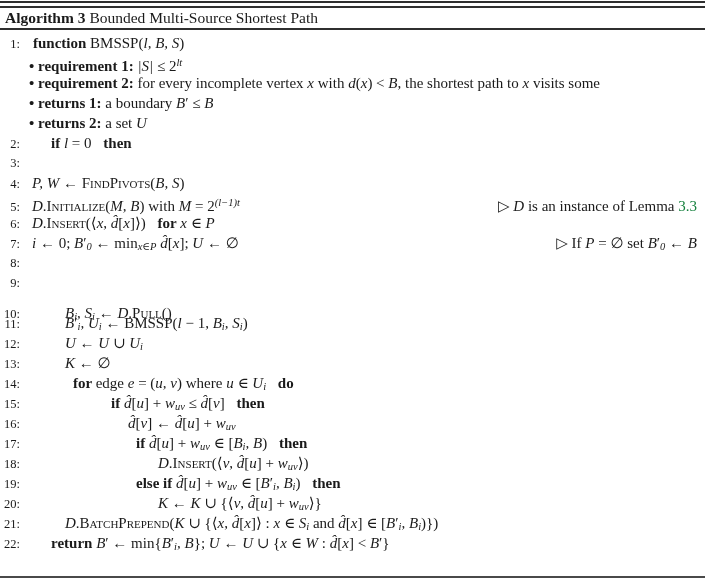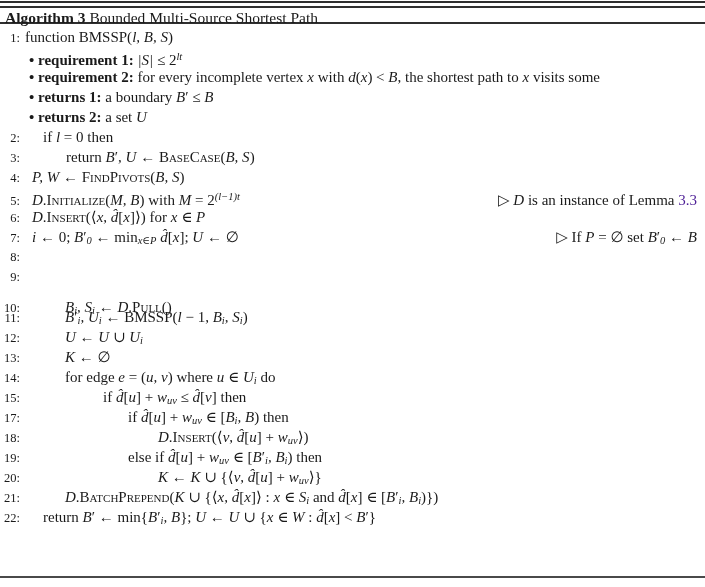--- a/index.html
+++ b/index.html
@@ -6,33 +6,33 @@
   .page{
     position:relative;width:705px;height:587px;background:#ffffff;overflow:hidden;
     font-family:"Liberation Serif","DejaVu Serif","DejaVu Sans",serif;
     color:#1a1a1a;
   }
   .rule{width:705px;}
   .rule-dark{background:#2f2f2f;height:2px;}
   .rule-mid{background:#2f2f2f;height:2px;}
   .rule-bottom{background:#4a4a4a;height:2px;}
   .gap1{height:1px;} .gap3{height:3px;}
-  .algo-title{height:14px;line-height:20px;padding-left:5px;font-size:15.5px;white-space:pre;}
+  .algo-title{height:20px;line-height:20px;padding-left:5px;font-size:15.5px;white-space:pre;}
   .algo-title .label{font-weight:bold;}
   .algo-body{padding-top:3px;font-size:15px;}
   .row{display:flex;align-items:baseline;height:20px;line-height:20px;white-space:pre;padding-right:8px;}
   .num{width:20px;min-width:20px;text-align:right;font-size:12.5px;color:#1a1a1a;}
   .content{display:inline-block;}
   .comment{margin-left:auto;}
-  .kw{font-weight:normal;}
+  .kw{font-weight:bold;margin-left:8px;}
   .b{font-weight:bold;}
   .m{font-style:italic;}
   .cal{font-style:italic;}
   .sc{font-variant:small-caps;}
-  .link{color:#4c1d95;text-align:center;}
+  .link{color:#15803d;text-align:center;}
   .sub{font-size:10.5px;vertical-align:-0.22em;}
   .sup{font-size:10.5px;vertical-align:0.5em;}
   .watermark{
     position:absolute;right:14px;top:538px;height:34px;
     display:flex;align-items:center;gap:8px;
     color:#c8c8c8;font-size:22px;
     font-family:"DejaVu Sans","Liberation Sans",sans-serif;
     pointer-events:none;
   }
   .watermark svg{display:block;}
@@ -50,33 +50,34 @@
 
   <div class="rule rule-mid"></div>
 
   <div class="algo-body">
       <div class="row"><span class="num">1:</span><span class="content" style="padding-left: 5px;"><span class="kw">function </span><span class="">BMSSP(</span><span class="m">l, B, S</span><span class="">)</span></span></div>
       <div class="row"><span class="num"></span><span class="content" style="padding-left: 9px;"><span class="b">• requirement 1: </span><span class="m">|S| ≤ </span><span class="">2</span><span class="m sup">lt</span></span></div>
       <div class="row"><span class="num"></span><span class="content" style="padding-left: 9px;"><span class="b">• requirement 2: </span><span class="">for every incomplete vertex </span><span class="m">x</span><span class=""> with </span><span class="m">d</span><span class="">(</span><span class="m">x</span><span class="">) &lt; </span><span class="m">B</span><span class="">, the shortest path to </span><span class="m">x</span><span class=""> visits some</span></span></div>
       <div class="row"><span class="num"></span><span class="content" style="padding-left: 9px;"><span class="b">• returns 1: </span><span class="">a boundary </span><span class="m">B</span><span class="">′ ≤ </span><span class="m">B</span></span></div>
       <div class="row"><span class="num"></span><span class="content" style="padding-left: 9px;"><span class="b">• returns 2: </span><span class="">a set </span><span class="m">U</span></span></div>
       <div class="row"><span class="num">2:</span><span class="content" style="padding-left: 23px;"><span class="kw">if </span><span class="m">l</span><span class=""> = 0 </span><span class="kw">then</span></span></div>
-      <div class="row"><span class="num">3:</span><span class="content" style="padding-left: 46px;"><span class="kw">return </span><span class="m">B</span><span class="">′, </span><span class="m">U</span><span class=""> ← </span><span class="sc">BaseCase</span><span class="">(</span><span class="m">B, S</span><span class="">)</span></span></div>
+      <div class="row"><span class="num">3:</span></div>
       <div class="row"><span class="num">4:</span><span class="content" style="padding-left: 12px; text-align: right;"><span class="m">P, W</span><span class=""> ← </span><span class="sc">FindPivots</span><span class="">(</span><span class="m">B, S</span><span class="">)</span></span></div>
       <div class="row"><span class="num">5:</span><span class="content" style="padding-left: 12px;"><span class="cal">D</span><span class="">.</span><span class="sc">Initialize</span><span class="">(</span><span class="m">M, B</span><span class="">) with </span><span class="m">M</span><span class=""> = 2</span><span class="m sup">(l−1)t</span></span><span class="comment"><span class="">▷ </span><span class="cal">D</span><span class=""> is an instance of Lemma </span><span class="link">3.3</span></span></div>
       <div class="row"><span class="num">6:</span><span class="content" style="padding-left: 12px;"><span class="cal">D</span><span class="">.</span><span class="sc">Insert</span><span class="">(⟨</span><span class="m">x</span><span class="">, </span><span class="m">d̂</span><span class="">[</span><span class="m">x</span><span class="">]⟩) </span><span class="kw">for </span><span class="m">x</span><span class=""> ∈ </span><span class="m">P</span></span></div>
       <div class="row"><span class="num">7:</span><span class="content" style="padding-left: 12px;"><span class="m">i</span><span class=""> ← 0; </span><span class="m">B</span><span class="">′</span><span class="m sub">0</span><span class=""> ← min</span><span class="m sub">x∈P</span><span class=""> </span><span class="m">d̂</span><span class="">[</span><span class="m">x</span><span class="">]; </span><span class="m">U</span><span class=""> ← ∅</span></span><span class="comment"><span class="">▷ If </span><span class="m">P</span><span class=""> = ∅ set </span><span class="m">B</span><span class="">′</span><span class="m sub">0</span><span class=""> ← </span><span class="m">B</span></span></div>
       <div class="row"><span class="num">8:</span></div>
       <div class="row"><span class="num">9:</span></div>
       <div class="row"><span class="num">10:</span><span class="content" style="padding-left: 45px; margin-top: 10px;"><span class="m">B</span><span class="m sub">i</span><span class="m">, S</span><span class="m sub">i</span><span class=""> ← </span><span class="cal">D</span><span class="">.</span><span class="sc">Pull</span><span class="">()</span></span></div>
       <div class="row"><span class="num">11:</span><span class="content" style="padding-left: 45px;"><span class="m">B</span><span class="">′</span><span class="m sub">i</span><span class="m">, U</span><span class="m sub">i</span><span class=""> ← BMSSP(</span><span class="m">l</span><span class=""> − 1, </span><span class="m">B</span><span class="m sub">i</span><span class="m">, S</span><span class="m sub">i</span><span class="">)</span></span></div>
       <div class="row"><span class="num">12:</span><span class="content" style="padding-left: 45px;"><span class="m">U</span><span class=""> ← </span><span class="m">U</span><span class=""> ∪ </span><span class="m">U</span><span class="m sub">i</span></span></div>
       <div class="row"><span class="num">13:</span><span class="content" style="padding-left: 45px;"><span class="m">K</span><span class=""> ← ∅</span></span></div>
       <div class="row"><span class="num">14:</span><span class="content" style="padding-left: 45px;"><span class="kw">for </span><span class="">edge </span><span class="m">e</span><span class=""> = (</span><span class="m">u, v</span><span class="">) where </span><span class="m">u</span><span class=""> ∈ </span><span class="m">U</span><span class="m sub">i</span><span class=""> </span><span class="kw">do</span></span></div>
       <div class="row"><span class="num">15:</span><span class="content" style="padding-left: 83px;"><span class="kw">if </span><span class="m">d̂</span><span class="">[</span><span class="m">u</span><span class="">] + </span><span class="m">w</span><span class="m sub">uv</span><span class=""> ≤ </span><span class="m">d̂</span><span class="">[</span><span class="m">v</span><span class="">] </span><span class="kw">then</span></span></div>
+      <div class="row"><span class="num">16:</span><span class="content" style="padding-left: 108px;"><span class="m">d̂</span><span class="">[</span><span class="m">v</span><span class="">] ← </span><span class="m">d̂</span><span class="">[</span><span class="m">u</span><span class="">] + </span><span class="m">w</span><span class="m sub">uv</span></span></div>
       <div class="row"><span class="num">17:</span><span class="content" style="padding-left: 108px;"><span class="kw">if </span><span class="m">d̂</span><span class="">[</span><span class="m">u</span><span class="">] + </span><span class="m">w</span><span class="m sub">uv</span><span class=""> ∈ [</span><span class="m">B</span><span class="m sub">i</span><span class="m">, B</span><span class="">) </span><span class="kw">then</span></span></div>
       <div class="row"><span class="num">18:</span><span class="content" style="padding-left: 138px;"><span class="cal">D</span><span class="">.</span><span class="sc">Insert</span><span class="">(⟨</span><span class="m">v</span><span class="">, </span><span class="m">d̂</span><span class="">[</span><span class="m">u</span><span class="">] + </span><span class="m">w</span><span class="m sub">uv</span><span class="">⟩)</span></span></div>
       <div class="row"><span class="num">19:</span><span class="content" style="padding-left: 108px;"><span class="kw">else if </span><span class="m">d̂</span><span class="">[</span><span class="m">u</span><span class="">] + </span><span class="m">w</span><span class="m sub">uv</span><span class=""> ∈ [</span><span class="m">B</span><span class="">′</span><span class="m sub">i</span><span class="m">, B</span><span class="m sub">i</span><span class="">) </span><span class="kw">then</span></span></div>
       <div class="row"><span class="num">20:</span><span class="content" style="padding-left: 138px;"><span class="m">K</span><span class=""> ← </span><span class="m">K</span><span class=""> ∪ {⟨</span><span class="m">v</span><span class="">, </span><span class="m">d̂</span><span class="">[</span><span class="m">u</span><span class="">] + </span><span class="m">w</span><span class="m sub">uv</span><span class="">⟩}</span></span></div>
       <div class="row"><span class="num">21:</span><span class="content" style="padding-left: 45px;"><span class="cal">D</span><span class="">.</span><span class="sc">BatchPrepend</span><span class="">(</span><span class="m">K</span><span class=""> ∪ {⟨</span><span class="m">x</span><span class="">, </span><span class="m">d̂</span><span class="">[</span><span class="m">x</span><span class="">]⟩ : </span><span class="m">x</span><span class=""> ∈ </span><span class="m">S</span><span class="m sub">i</span><span class=""> and </span><span class="m">d̂</span><span class="">[</span><span class="m">x</span><span class="">] ∈ [</span><span class="m">B</span><span class="">′</span><span class="m sub">i</span><span class="m">, B</span><span class="m sub">i</span><span class="">)})</span></span></div>
       <div class="row"><span class="num">22:</span><span class="content" style="padding-left: 23px;"><span class="kw">return </span><span class="m">B</span><span class="">′ ← min{</span><span class="m">B</span><span class="">′</span><span class="m sub">i</span><span class="m">, B</span><span class="">}; </span><span class="m">U</span><span class=""> ← </span><span class="m">U</span><span class=""> ∪ {</span><span class="m">x</span><span class=""> ∈ </span><span class="m">W</span><span class=""> : </span><span class="m">d̂</span><span class="">[</span><span class="m">x</span><span class="">] &lt; </span><span class="m">B</span><span class="">′}</span></span></div>
     </div>
 
   <div class="gap3"></div>
   <div class="rule rule-bottom" style="position:absolute;top:576px;left:0;"></div>

